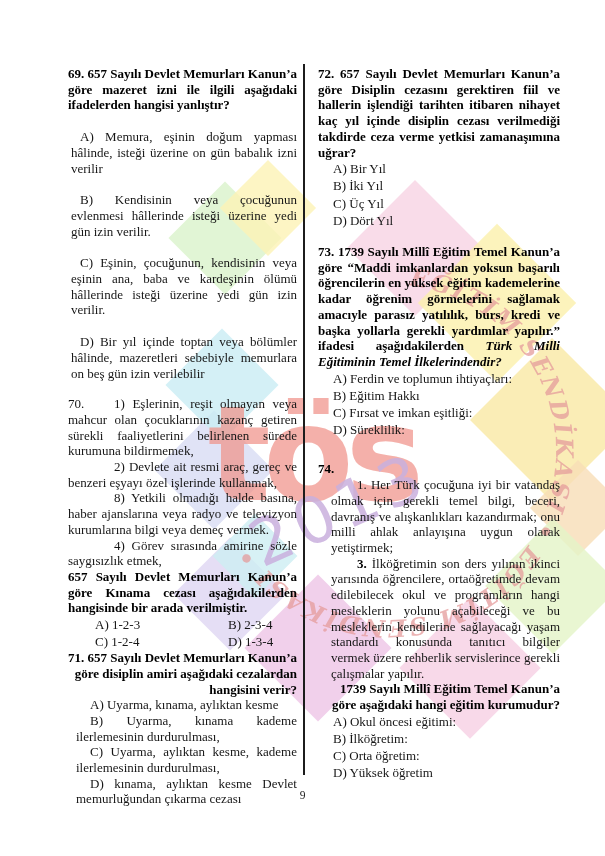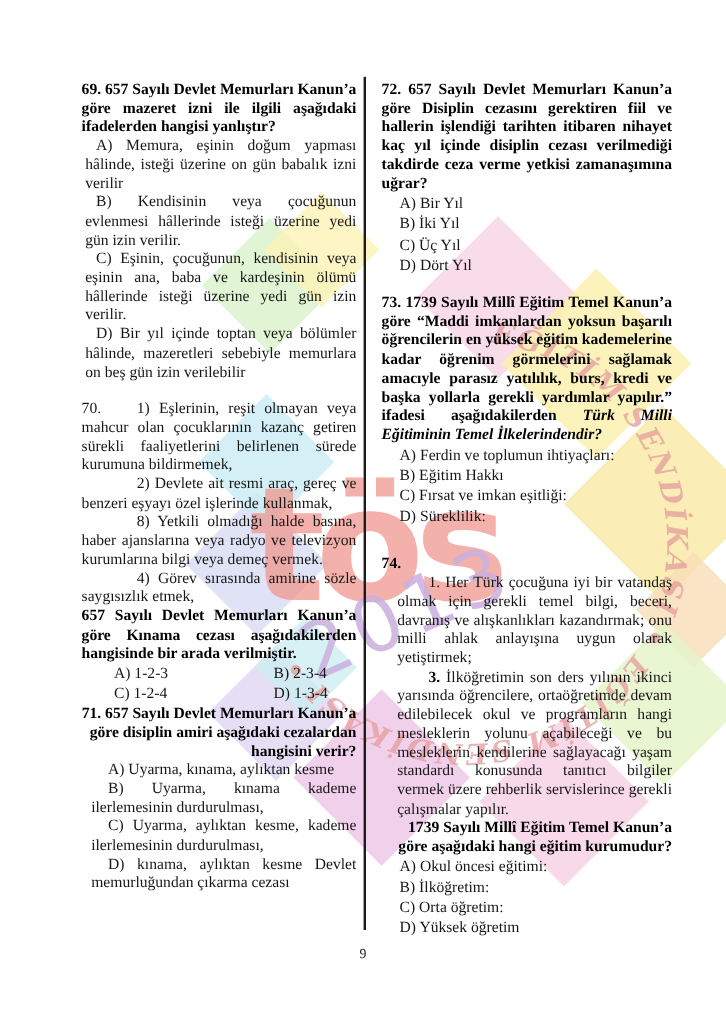--- a/index.html
+++ b/index.html
@@ -9,21 +9,21 @@
     color:#161616;overflow:hidden;
   }
   .wm{position:absolute;left:0;top:0;pointer-events:none;}
   .col{position:absolute;top:66px;font-size:13px;line-height:15.7px;z-index:2;}
   .col-left{left:68px;width:229px;}
   .col-right{left:318px;width:242px;font-family:Liberation Serif, serif;}
   .divider{position:absolute;left:303px;top:64px;width:1.6px;height:711px;background:#1c1c1c;z-index:2;}
   .pagenum{position:absolute;left:0;top:789px;width:605px;text-align:center;font-size:11.5px;color:#222;z-index:2;}
   .qheader{font-weight:bold;color:#000;text-align:justify;}
   .qheader.nojust{text-align:right;}
-  .opt{padding-left:3px;text-indent:9px;text-align:justify;}
+  .opt{padding-left:3px;text-indent:9px;text-align:justify;margin-top:16px;}
   .opt71{padding-left:8px;text-indent:14px;text-align:justify;}
   .optr{padding-left:15px;line-height:17.2px;}
   .gap{height:15px;}
   .gap-s{height:8px;}
   .para70{position:relative;text-indent:46px;text-align:justify;}
   .q70num{position:absolute;left:0;top:0;text-indent:0;}
   .ind{text-indent:46px;text-align:justify;}
   .ind2{text-indent:26px;text-align:justify;margin-left:13px;}
   .optgrid{display:grid;grid-template-columns:133px auto;padding-left:27px;line-height:17px;}
   .bnum{font-weight:bold;color:#000;}

